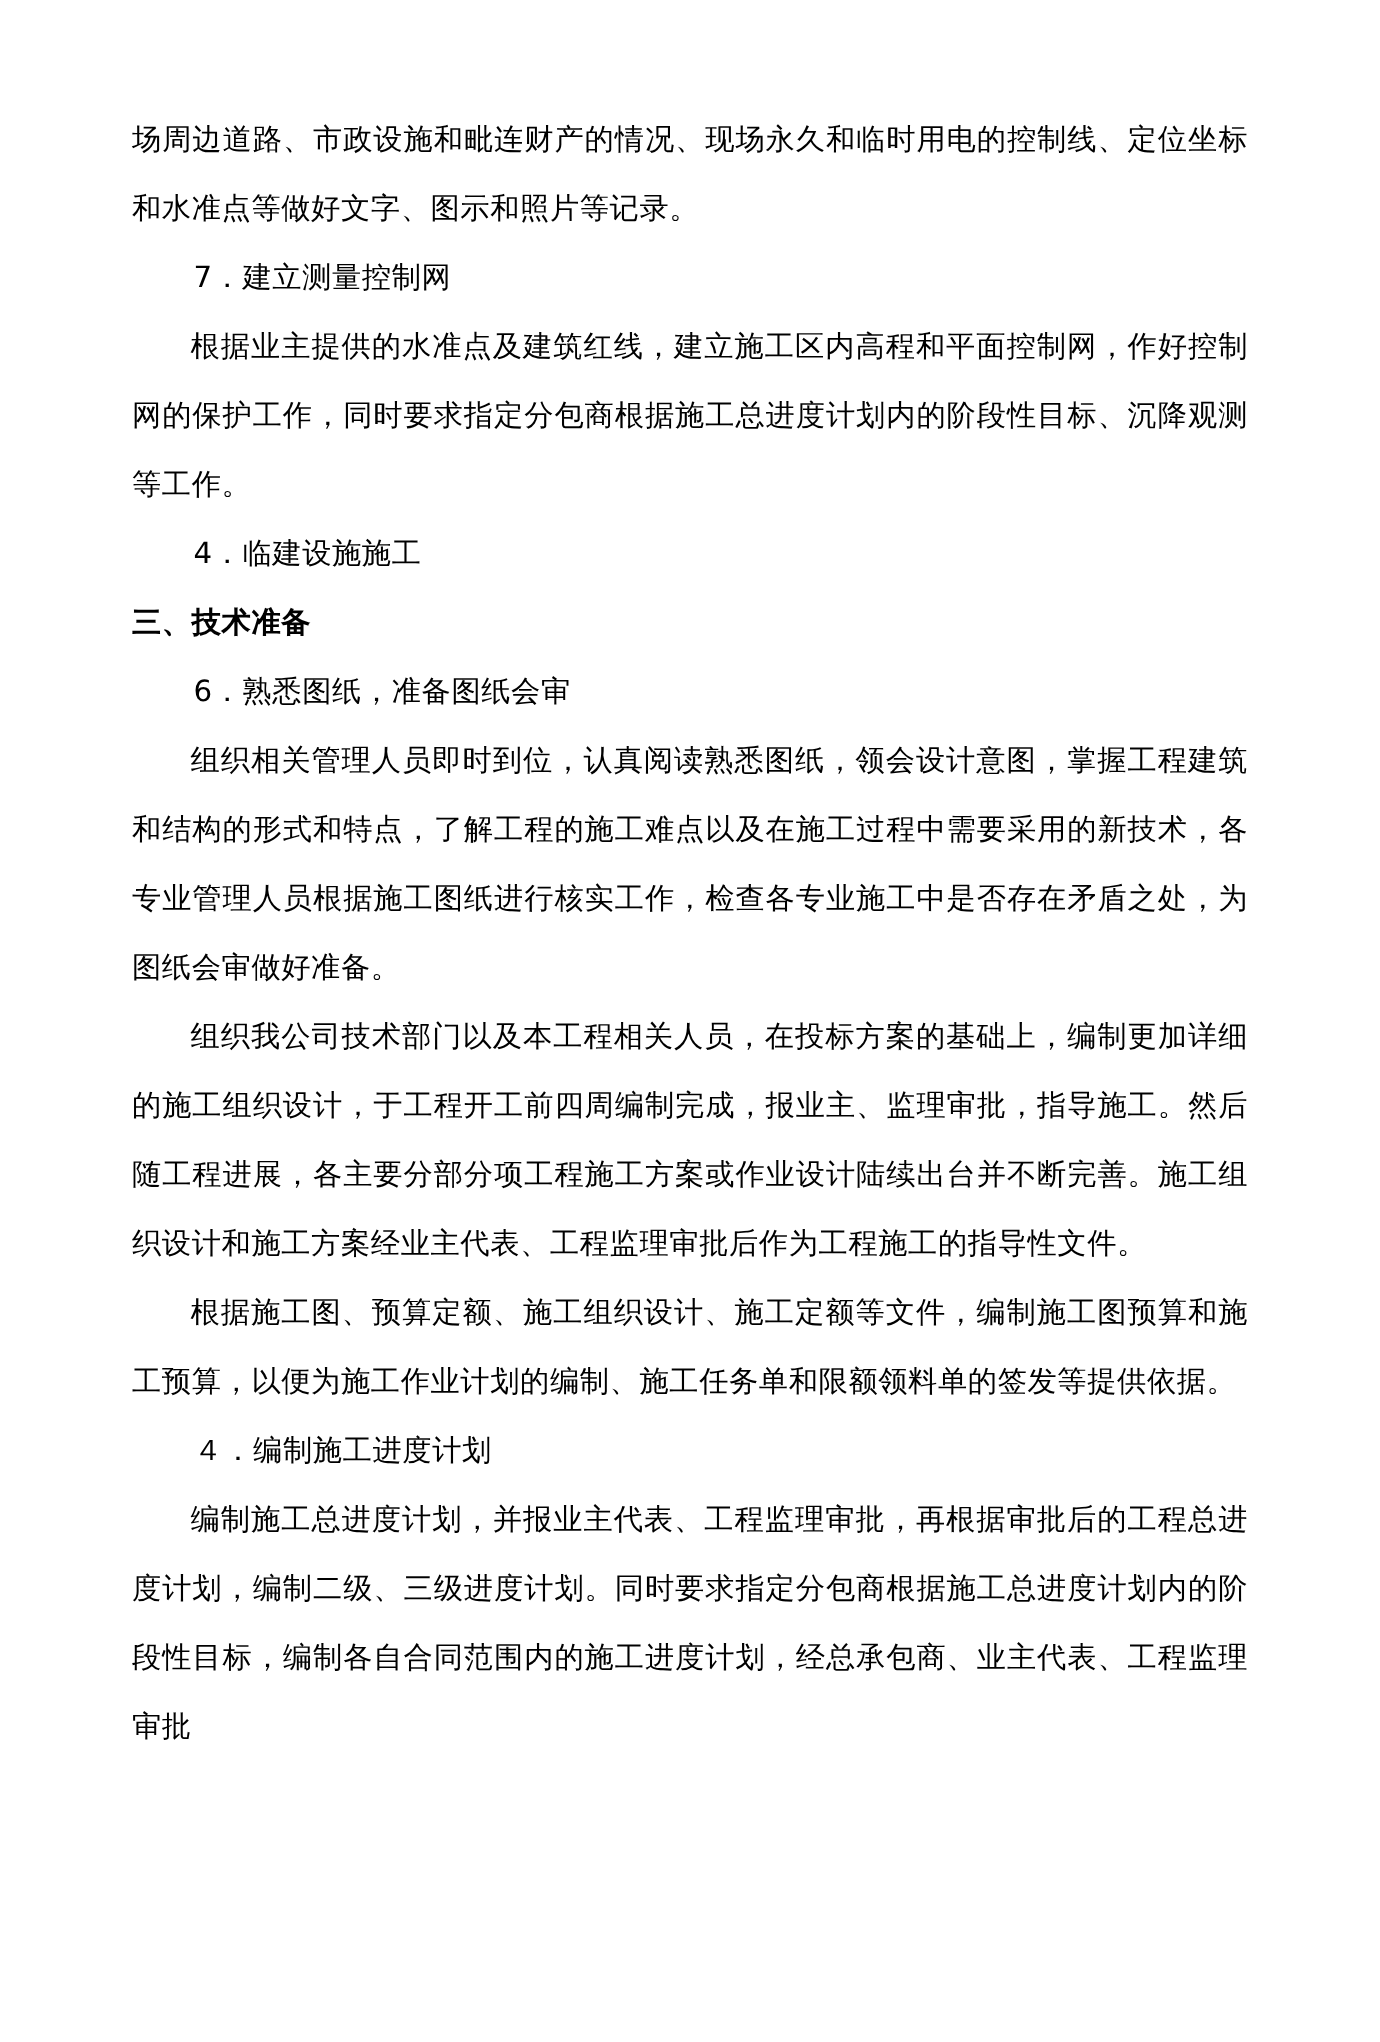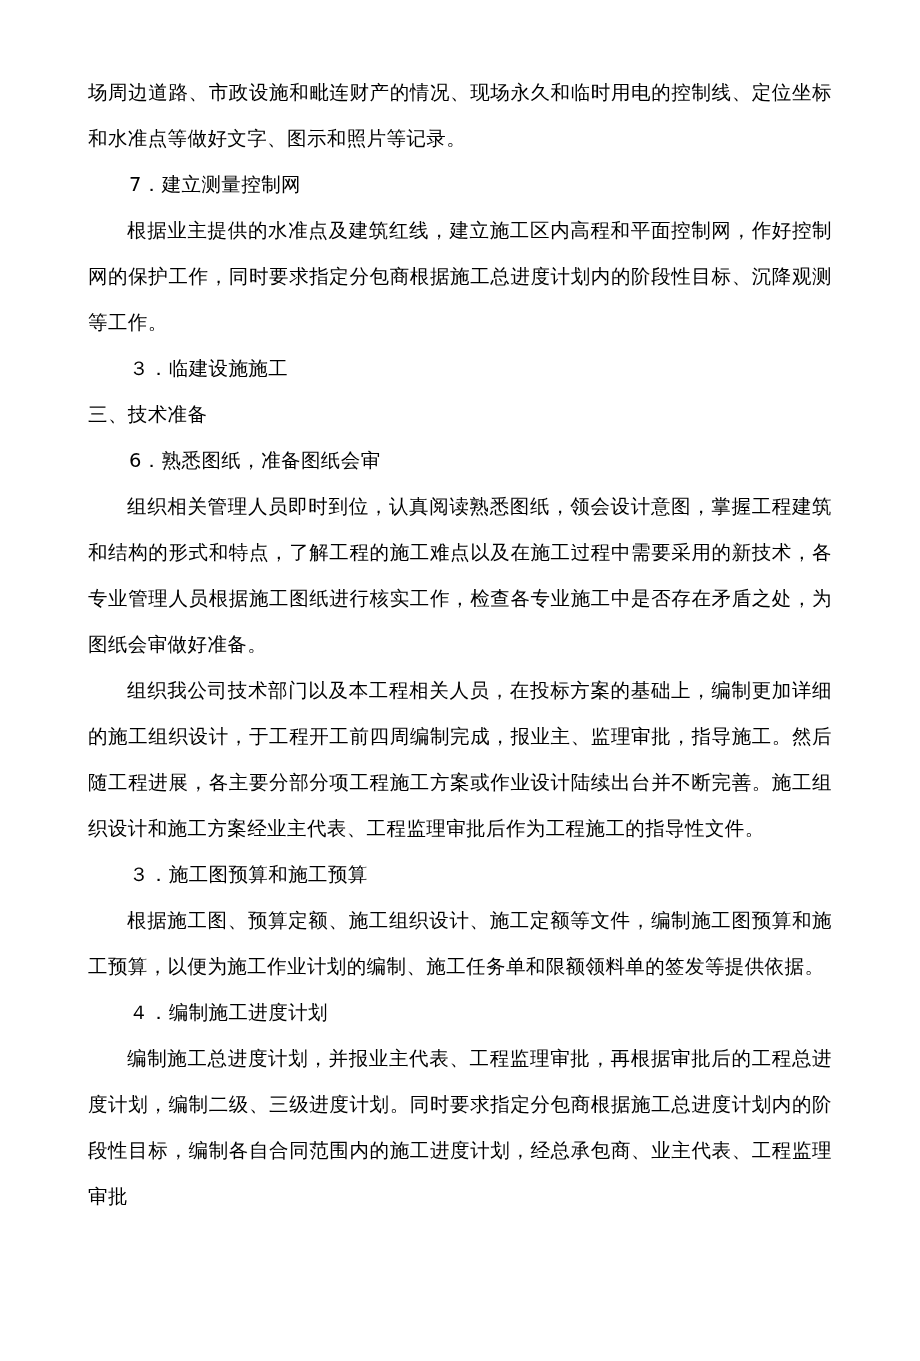--- a/index.html
+++ b/index.html
@@ -33,33 +33,33 @@
     text-indent: 0;
   }
   .para.indent-1 {
     text-indent: 2em;
   }
   .para.indent-num {
     padding-left: 2.1em;
   }
   .para.heading {
     text-indent: 0;
+    font-weight: bold;
   }
 </style>
 </head>
 <body>
 
 <div class="page">
   <div class="doc-body">
     <p class="para">场周边道路、市政设施和毗连财产的情况、现场永久和临时用电的控制线、定位坐标和水准点等做好文字、图示和照片等记录。</p>
     <p class="para indent-num">7．建立测量控制网</p>
     <p class="para indent-1">根据业主提供的水准点及建筑红线，建立施工区内高程和平面控制网，作好控制网的保护工作，同时要求指定分包商根据施工总进度计划内的阶段性目标、沉降观测等工作。</p>
-    <p class="para indent-num">３．临建设施施工</p>
+    <p class="para indent-num">4．临建设施施工</p>
     <p class="para heading">三、技术准备</p>
     <p class="para indent-num">6．熟悉图纸，准备图纸会审</p>
     <p class="para indent-1">组织相关管理人员即时到位，认真阅读熟悉图纸，领会设计意图，掌握工程建筑和结构的形式和特点，了解工程的施工难点以及在施工过程中需要采用的新技术，各专业管理人员根据施工图纸进行核实工作，检查各专业施工中是否存在矛盾之处，为图纸会审做好准备。</p>
     <p class="para indent-1">组织我公司技术部门以及本工程相关人员，在投标方案的基础上，编制更加详细的施工组织设计，于工程开工前四周编制完成，报业主、监理审批，指导施工。然后随工程进展，各主要分部分项工程施工方案或作业设计陆续出台并不断完善。施工组织设计和施工方案经业主代表、工程监理审批后作为工程施工的指导性文件。</p>
-    <p class="para indent-num">３．施工图预算和施工预算</p>
     <p class="para indent-1">根据施工图、预算定额、施工组织设计、施工定额等文件，编制施工图预算和施工预算，以便为施工作业计划的编制、施工任务单和限额领料单的签发等提供依据。</p>
     <p class="para indent-num">４．编制施工进度计划</p>
     <p class="para indent-1">编制施工总进度计划，并报业主代表、工程监理审批，再根据审批后的工程总进度计划，编制二级、三级进度计划。同时要求指定分包商根据施工总进度计划内的阶段性目标，编制各自合同范围内的施工进度计划，经总承包商、业主代表、工程监理审批</p>
   </div>
 </div>
 
 </body></html>

